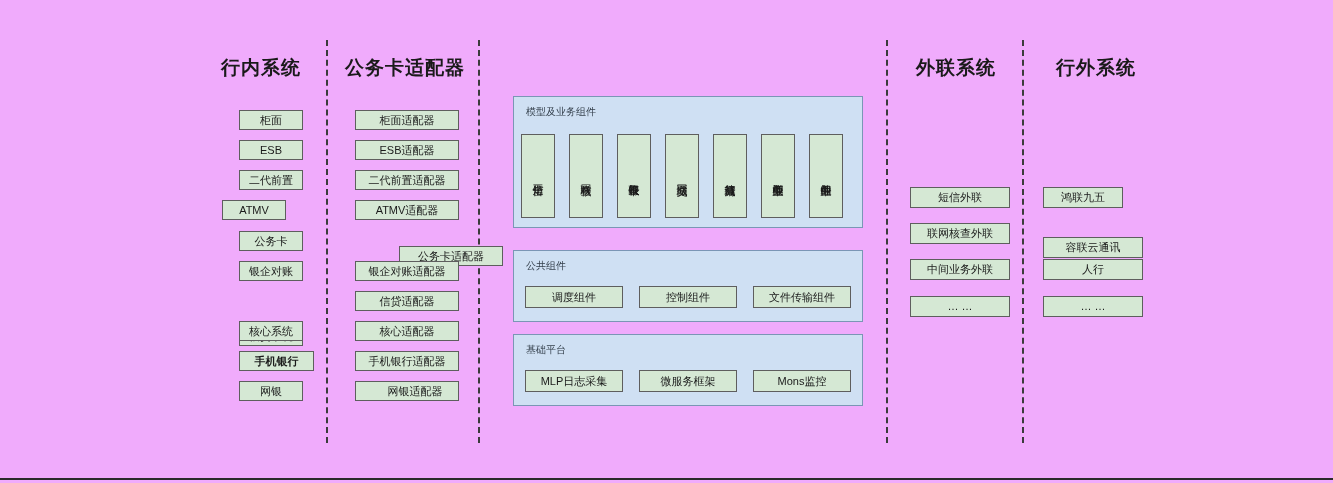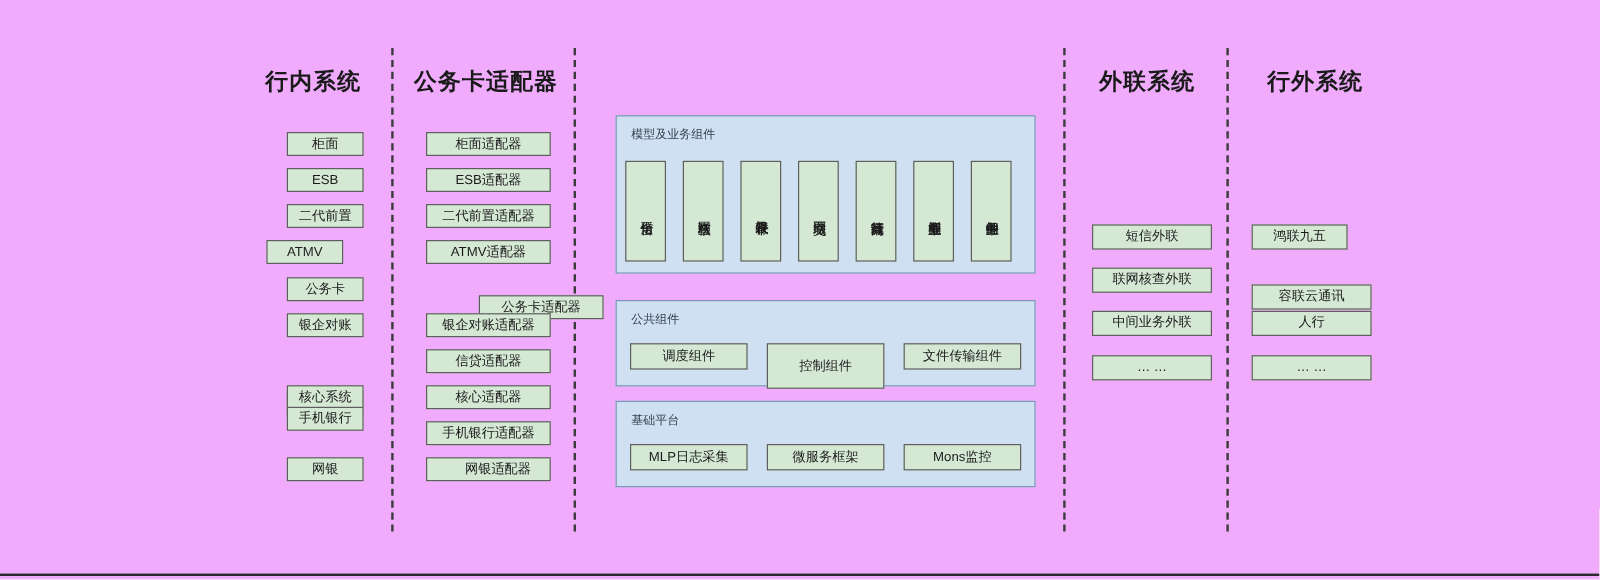--- a/index.html
+++ b/index.html
@@ -107,21 +107,21 @@
 
 
   <div class="node" style="left:239px; top:110px; width:64px; height:20px;">柜面</div>
   <div class="node" style="left:239px; top:140px; width:64px; height:20px;">ESB</div>
   <div class="node" style="left:239px; top:170px; width:64px; height:20px;">二代前置</div>
   <div class="node" style="left:222px; top:200px; width:64px; height:20px;">ATMV</div>
   <div class="node" style="left:239px; top:231px; width:64px; height:20px;">公务卡</div>
   <div class="node" style="left:239px; top:261px; width:64px; height:20px;">银企对账</div>
   <div class="node" style="left:239px; top:291px; width:64px; height:20px;margin-top:35px;">信贷系统</div>
   <div class="node" style="left:239px; top:321px; width:64px; height:20px;">核心系统</div>
-  <div class="node" style="left:239px; top:339px; width:64px; height:20px;">手机银行</div>
+  <div class="node" style="left:239px; top:351px; width:75px; height:20px;font-weight:bold;">手机银行</div>
   <div class="node" style="left:239px; top:381px; width:64px; height:20px;">网银</div>
 
   <div class="node" style="left:355px; top:110px; width:104px; height:20px;">柜面适配器</div>
   <div class="node" style="left:355px; top:140px; width:104px; height:20px;">ESB适配器</div>
   <div class="node" style="left:355px; top:170px; width:104px; height:20px;">二代前置适配器</div>
   <div class="node" style="left:355px; top:200px; width:104px; height:20px;">ATMV适配器</div>
   <div class="node" style="left:355px; top:246px; width:104px; height:20px;margin-left:44px;">公务卡适配器</div>
   <div class="node" style="left:355px; top:261px; width:104px; height:20px;">银企对账适配器</div>
   <div class="node" style="left:355px; top:291px; width:104px; height:20px;">信贷适配器</div>
   <div class="node" style="left:355px; top:321px; width:104px; height:20px;">核心适配器</div>
@@ -136,21 +136,21 @@
   <div class="node vert" style="left:617px; top:134px; width:34px; height:84px;">银联及银行卡</div>
   <div class="node vert" style="left:665px; top:134px; width:34px; height:84px;">同城票交</div>
   <div class="node vert" style="left:713px; top:134px; width:34px; height:84px;">城商行清算</div>
   <div class="node vert" style="left:761px; top:134px; width:34px; height:84px;">中间业务模型</div>
   <div class="node vert" style="left:809px; top:134px; width:34px; height:84px;">中间业务组件</div>
 
   <div class="panel" style="left:513px; top:250px; width:350px; height:72px;">
     <div class="panel-title">公共组件</div>
   </div>
   <div class="node" style="left:525px; top:286px; width:98px; height:22px;">调度组件</div>
-  <div class="node" style="left:639px; top:286px; width:98px; height:38px;">控制组件</div>
+  <div class="node" style="left:639px; top:286px; width:98px; height:22px;">控制组件</div>
   <div class="node" style="left:753px; top:286px; width:98px; height:22px;text-align:center;">文件传输组件</div>
 
   <div class="panel" style="left:513px; top:334px; width:350px; height:72px;">
     <div class="panel-title">基础平台</div>
   </div>
   <div class="node" style="left:525px; top:370px; width:98px; height:22px;">MLP日志采集</div>
   <div class="node" style="left:639px; top:370px; width:98px; height:22px;">微服务框架</div>
   <div class="node" style="left:753px; top:370px; width:98px; height:22px;">Mons监控</div>
 
   <div class="node" style="left:910px; top:187px; width:100px; height:21px;">短信外联</div>

